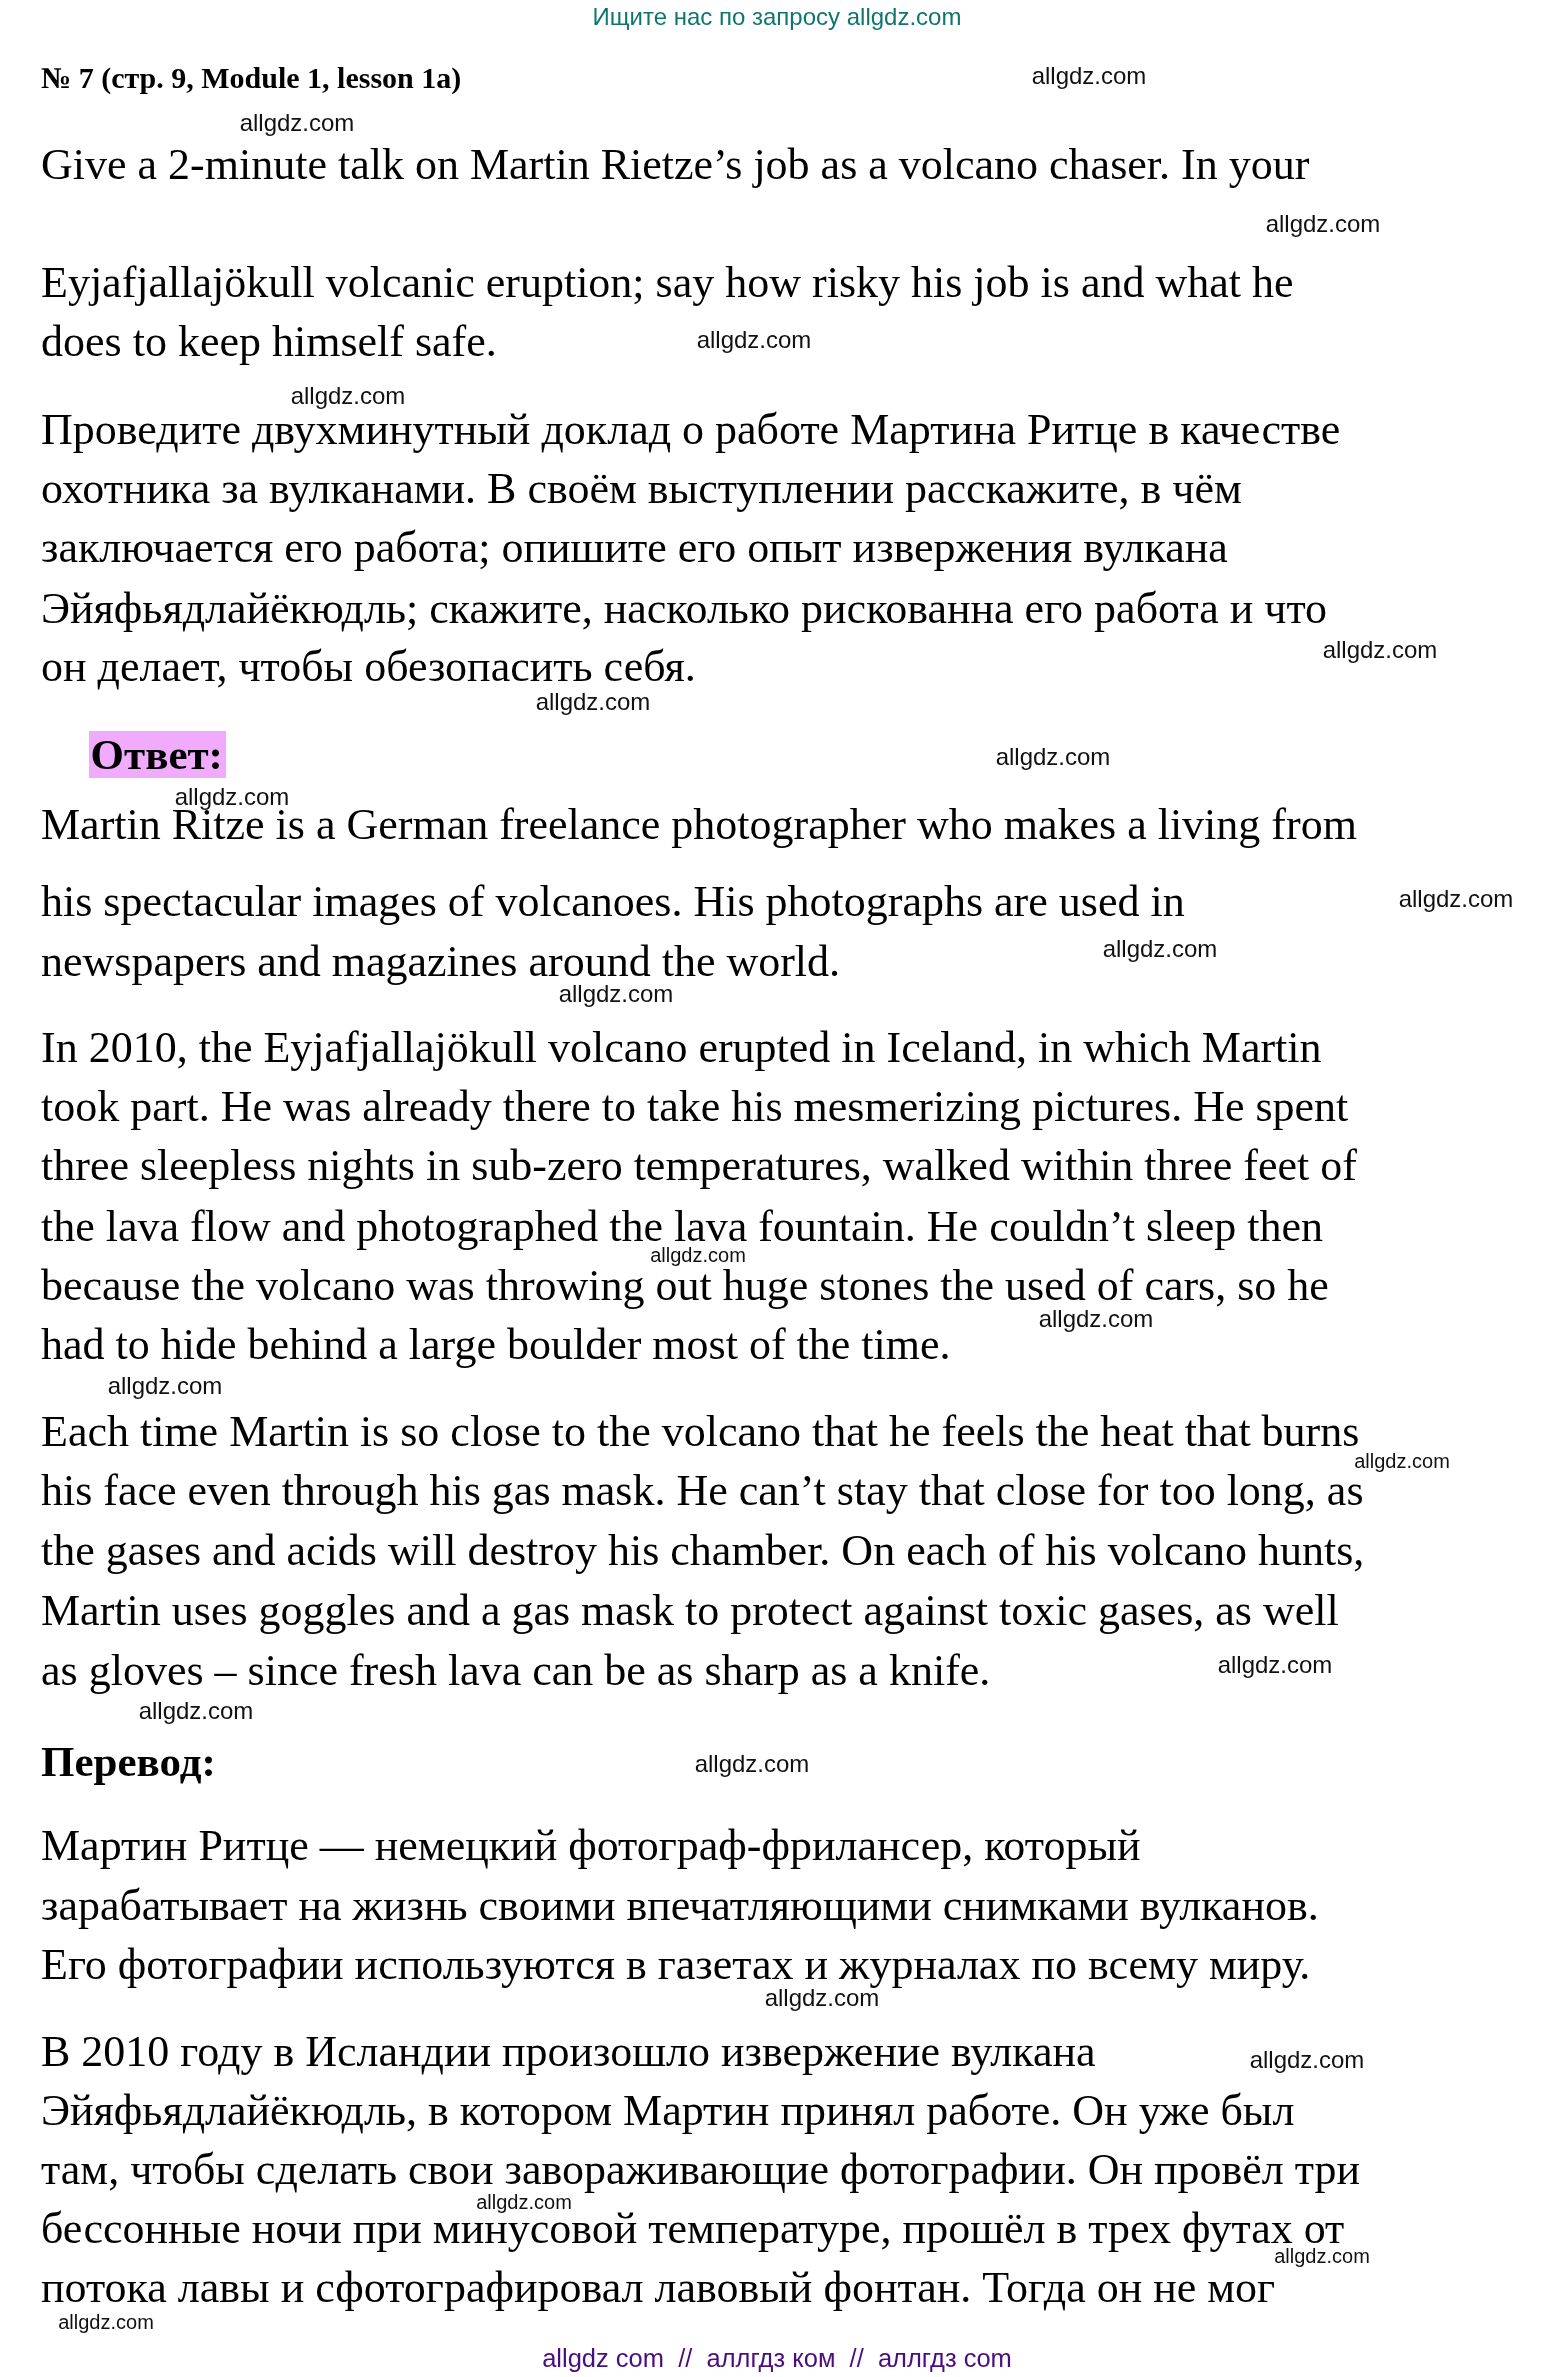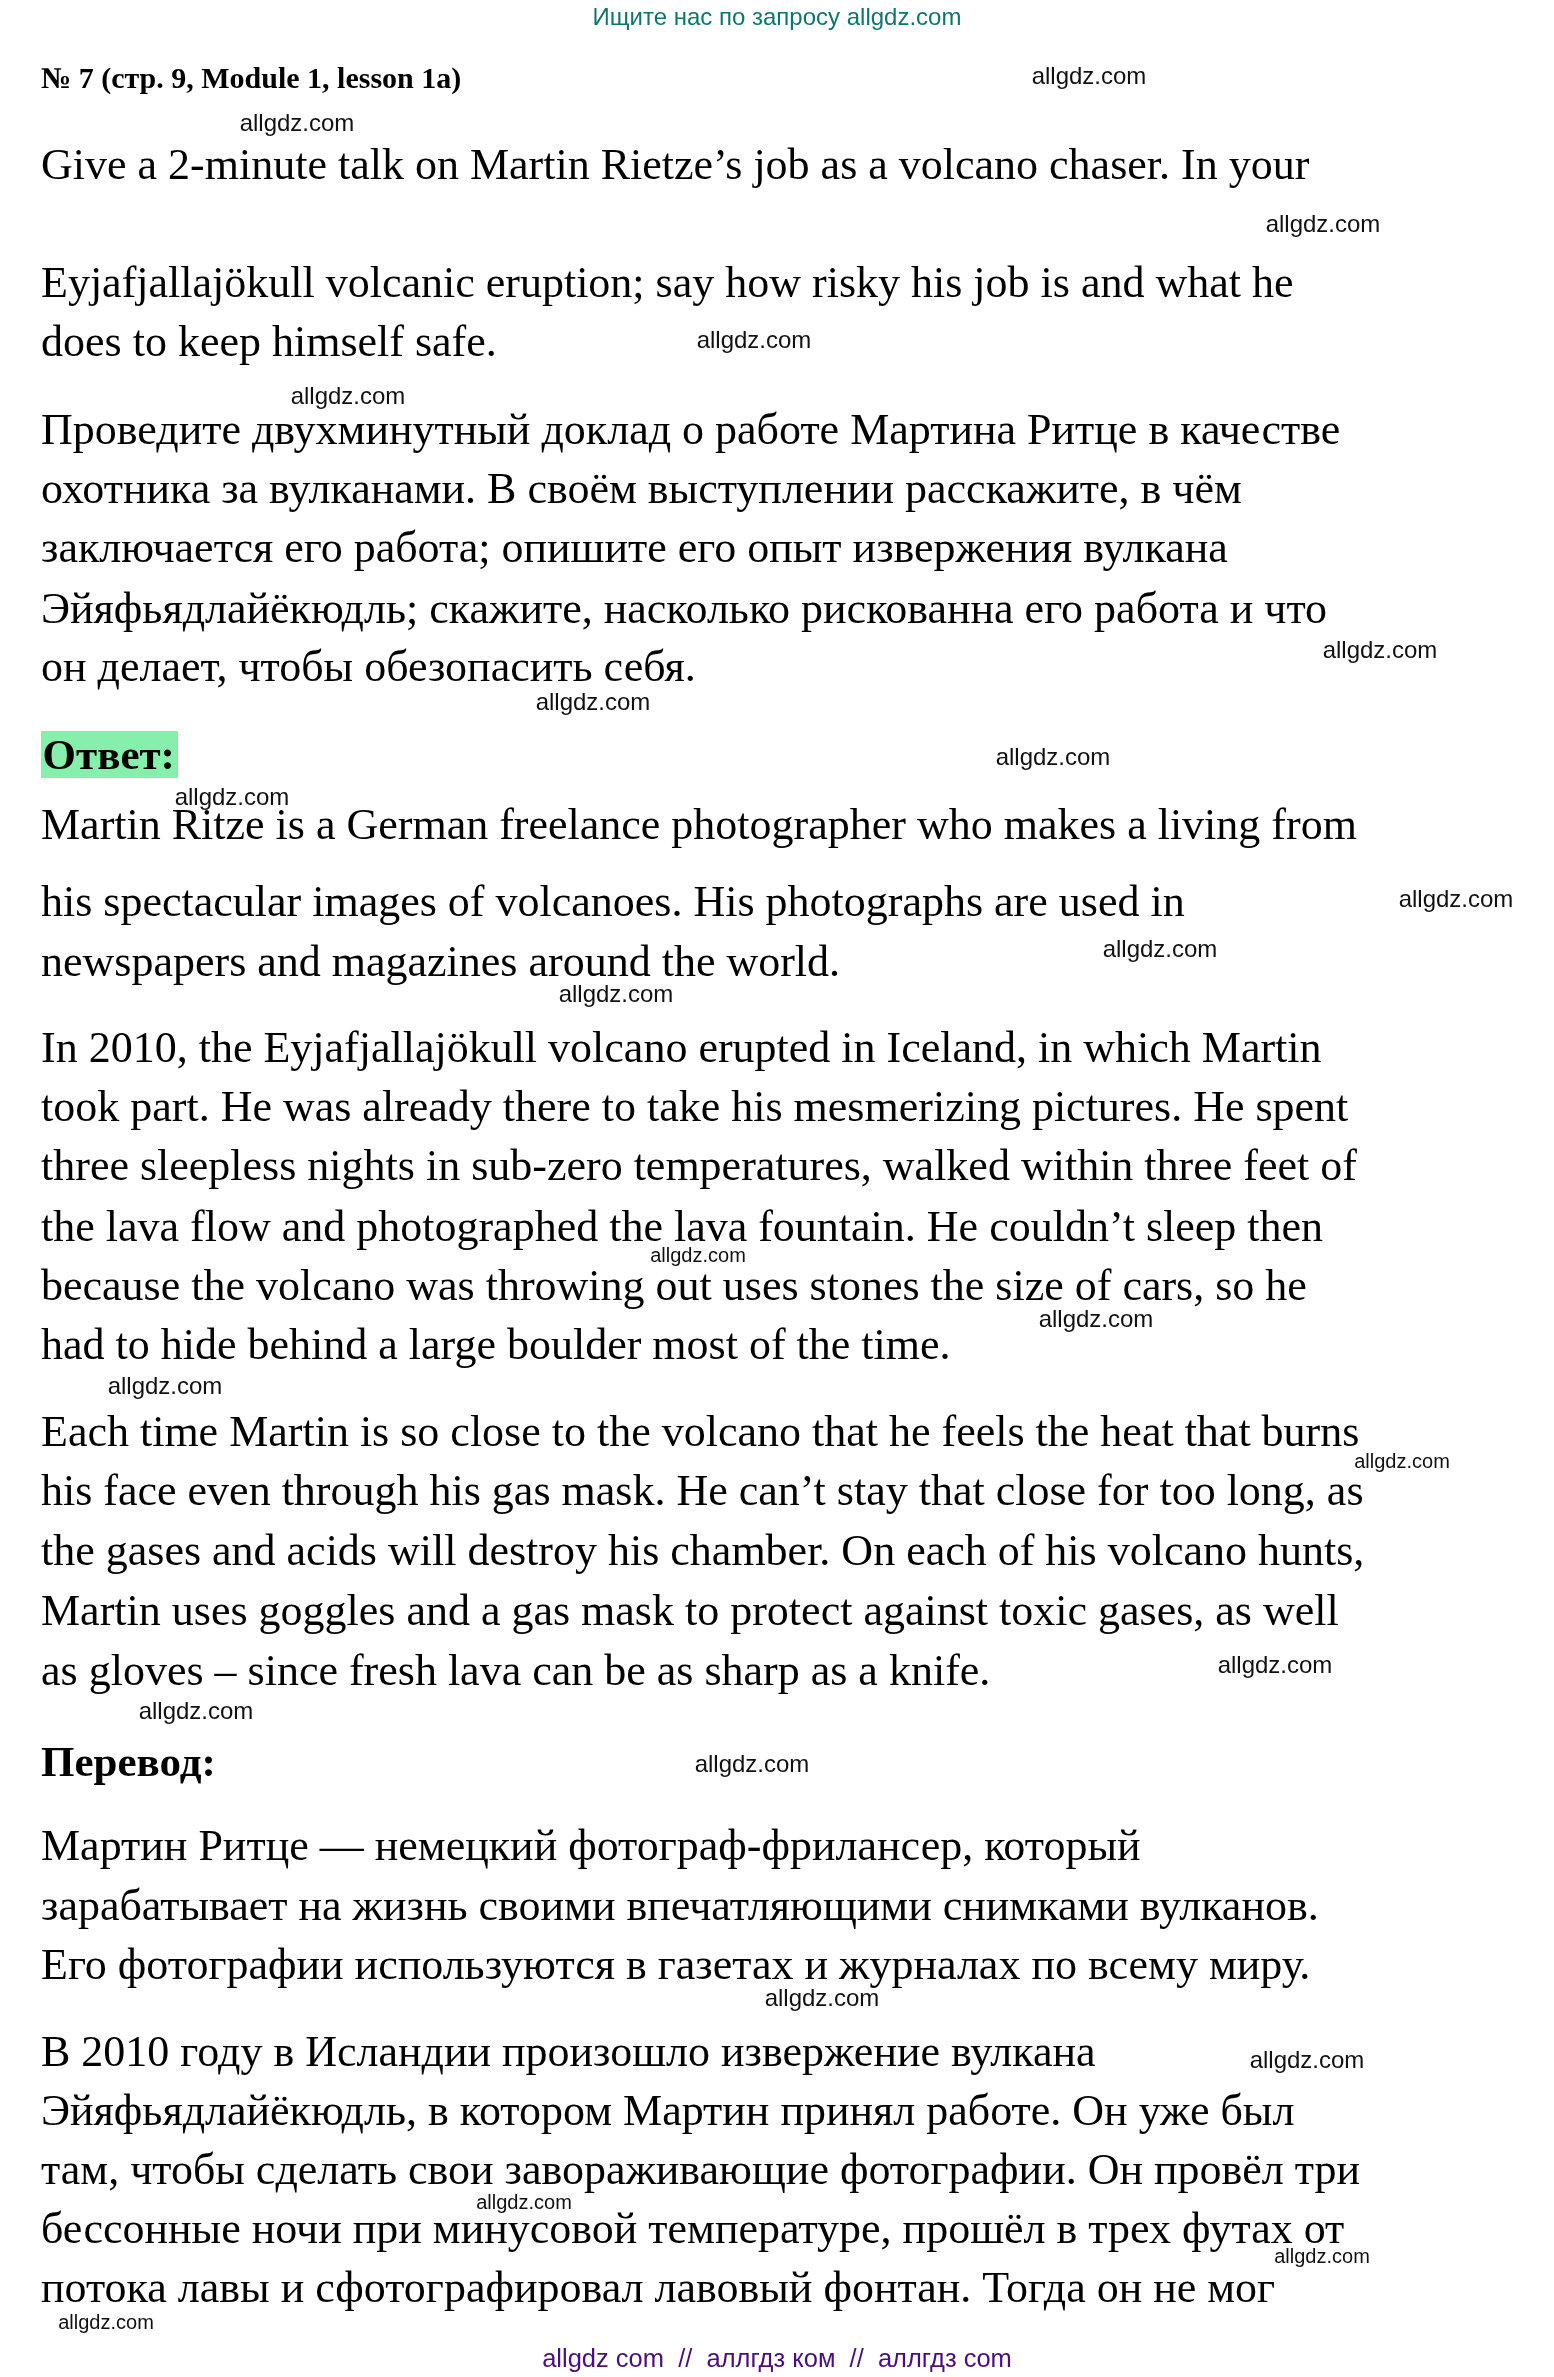--- a/index.html
+++ b/index.html
@@ -23,21 +23,21 @@
   }
   .line {
     position: absolute; left: 41px; white-space: nowrap;
     font-family: "Liberation Serif", serif; font-size: 44px; line-height: 59px; color: #000;
   }
   .heading {
     position: absolute; left: 41px; white-space: nowrap;
     font-family: "Liberation Serif", serif; font-weight: bold; font-size: 43px;
     line-height: 59px; color: #000;
   }
-  .answer-label { background: #86efac; padding: 0 3.3px 0 1.6px; }
+  .answer-label { background: #f0abfc; padding: 0 3.3px 0 1.6px; margin-left: 48px; }
   .wm {
     position: absolute; white-space: nowrap;
     font-family: "Liberation Sans", sans-serif; font-size: 24px; color: #111;
     transform: translate(-50%, -50%);
   }
   .wm.small { font-size: 20px; }
 </style>
 </head>
 <body>
 
@@ -62,21 +62,21 @@
   </div>
 
   <div class="line" style="top:795px">Martin Ritze is a German freelance photographer who makes a living from</div>
   <div class="line" style="top:872px">his spectacular images of volcanoes. His photographs are used in</div>
   <div class="line" style="top:932px">newspapers and magazines around the world.</div>
 
   <div class="line" style="top:1018px">In 2010, the Eyjafjallajökull volcano erupted in Iceland, in which Martin</div>
   <div class="line" style="top:1077px">took part. He was already there to take his mesmerizing pictures. He spent</div>
   <div class="line" style="top:1136px">three sleepless nights in sub-zero temperatures, walked within three feet of</div>
   <div class="line" style="top:1197px">the lava flow and photographed the lava fountain. He couldn’t sleep then</div>
-  <div class="line" style="top:1256px">because the volcano was throwing out uses stones the size of cars, so he</div>
+  <div class="line" style="top:1256px">because the volcano was throwing out huge stones the used of cars, so he</div>
   <div class="line" style="top:1315px">had to hide behind a large boulder most of the time.</div>
 
   <div class="line" style="top:1402px">Each time Martin is so close to the volcano that he feels the heat that burns</div>
   <div class="line" style="top:1461px">his face even through his gas mask. He can’t stay that close for too long, as</div>
   <div class="line" style="top:1521px">the gases and acids will destroy his chamber. On each of his volcano hunts,</div>
   <div class="line" style="top:1581px">Martin uses goggles and a gas mask to protect against toxic gases, as well</div>
   <div class="line" style="top:1641px">as gloves – since fresh lava can be as sharp as a knife.</div>
 
   <div class="heading" style="top:1732px">Перевод:</div>
 

